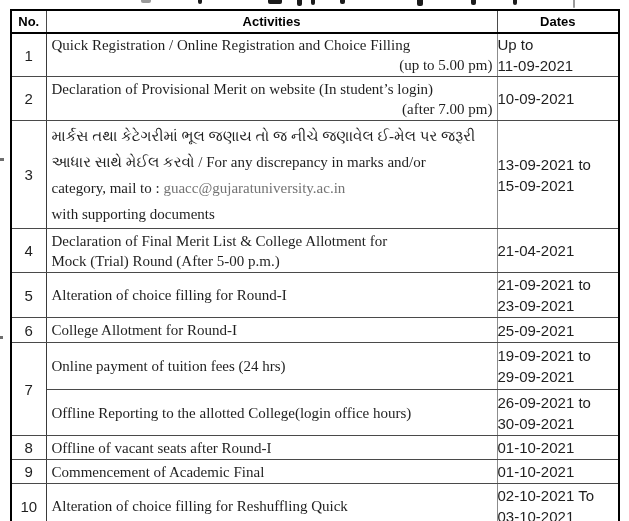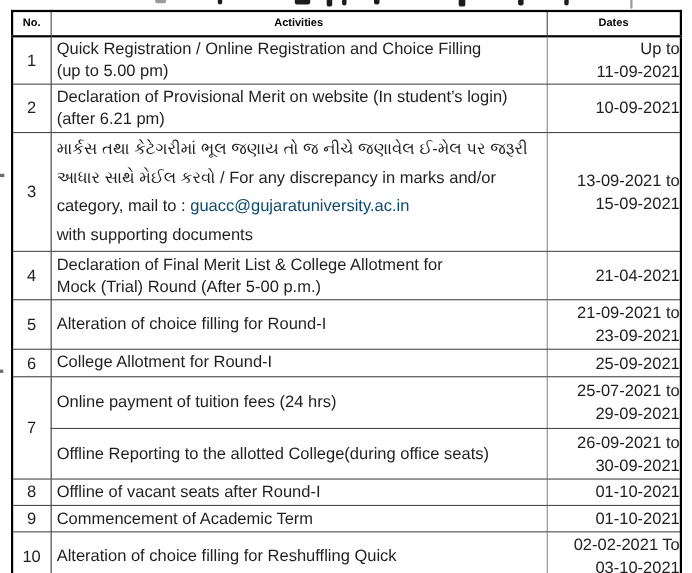--- a/index.html
+++ b/index.html
@@ -22,31 +22,31 @@
     border-collapse:collapse;table-layout:fixed;
     border:2px solid #000;
     font-size:15px;color:#1f1f1f;
   }
   col.c-no{width:35px;}
   col.c-act{width:451px;}
   col.c-date{width:122px;}
 
   th,td{border:1px solid #4a4a4a;padding:0;vertical-align:middle;overflow:hidden;}
   th{
-    height:21px;font-size:10px;font-weight:bold;text-align:center;
+    height:21px;font-size:13px;font-weight:bold;text-align:center;
     border-bottom:2px solid #000;color:#000;
   }
   td.no{text-align:center;border-right:1px solid #3a3a3a;}
   td.act{padding:1px 4px 1px 5px;border-right:1px solid #8c8c8c;}
-  td.dates{text-align:right;line-height:21px;}
-
-  .line{line-height:20px;}
-  .line.center{text-align:left;}
+  td.dates{text-align:left;line-height:21px;}
+
+  .line{line-height:20px;font-family:Liberation Serif, serif;}
+  .line.center{text-align:right;}
   .gu .line{line-height:26px;}
-  .email{color:#0c4a6e;cursor:pointer;}
+  .email{color:#737373;cursor:pointer;}
 
   
   tr.r1 td{height:40px;}
   tr.r2 td{height:41px;}
   tr.r3 td{height:105px;}
   tr.r4 td{height:41px;}
   tr.r5 td{height:42px;}
   tr.r6 td{height:22px;}
   tr.r7a td{height:44px;}
   tr.r7b td{height:43px;}
@@ -97,21 +97,21 @@
         <td class="dates">
           <div>Up to</div>
           <div>11-09-2021</div>
         </td>
       </tr>
 
       <tr class="r2">
         <td class="no">2</td>
         <td class="act">
           <div class="line">Declaration of Provisional Merit on website (In student’s login)</div>
-          <div class="line center">(after 6.21 pm)</div>
+          <div class="line center">(after 7.00 pm)</div>
         </td>
         <td class="dates">
           <div>10-09-2021</div>
         </td>
       </tr>
 
       <tr class="r3">
         <td class="no">3</td>
         <td class="act gu">
           <div class="line">માર્કસ તથા કેટેગરીમાં ભૂલ જણાય તો જ નીચે જણાવેલ ઈ-મેલ પર જરૂરી</div>
@@ -156,60 +156,60 @@
           <div>25-09-2021</div>
         </td>
       </tr>
 
       <tr class="r7a">
         <td class="no" rowspan="2">7</td>
         <td class="act">
           <div class="line">Online payment of tuition fees (24 hrs)</div>
         </td>
         <td class="dates">
-          <div>25-07-2021 to</div>
+          <div>19-09-2021 to</div>
           <div>29-09-2021</div>
         </td>
       </tr>
       <tr class="r7b">
         <td class="act">
-          <div class="line">Offline Reporting to the allotted College(during office seats)</div>
+          <div class="line">Offline Reporting to the allotted College(login office hours)</div>
         </td>
         <td class="dates">
           <div>26-09-2021 to</div>
           <div>30-09-2021</div>
         </td>
       </tr>
 
       <tr class="r8">
         <td class="no">8</td>
         <td class="act">
           <div class="line">Offline of vacant seats after Round-I</div>
         </td>
         <td class="dates">
           <div>01-10-2021</div>
         </td>
       </tr>
 
       <tr class="r9">
         <td class="no">9</td>
         <td class="act">
-          <div class="line">Commencement of Academic Term</div>
+          <div class="line">Commencement of Academic Final</div>
         </td>
         <td class="dates">
           <div>01-10-2021</div>
         </td>
       </tr>
 
       <tr class="r10">
         <td class="no">10</td>
         <td class="act">
           <div class="line">Alteration of choice filling for Reshuffling Quick</div>
         </td>
         <td class="dates">
-          <div>02-02-2021 To</div>
+          <div>02-10-2021 To</div>
           <div>03-10-2021</div>
         </td>
       </tr>
 
     </tbody>
   </table>
 </div>
 
 </body></html>

